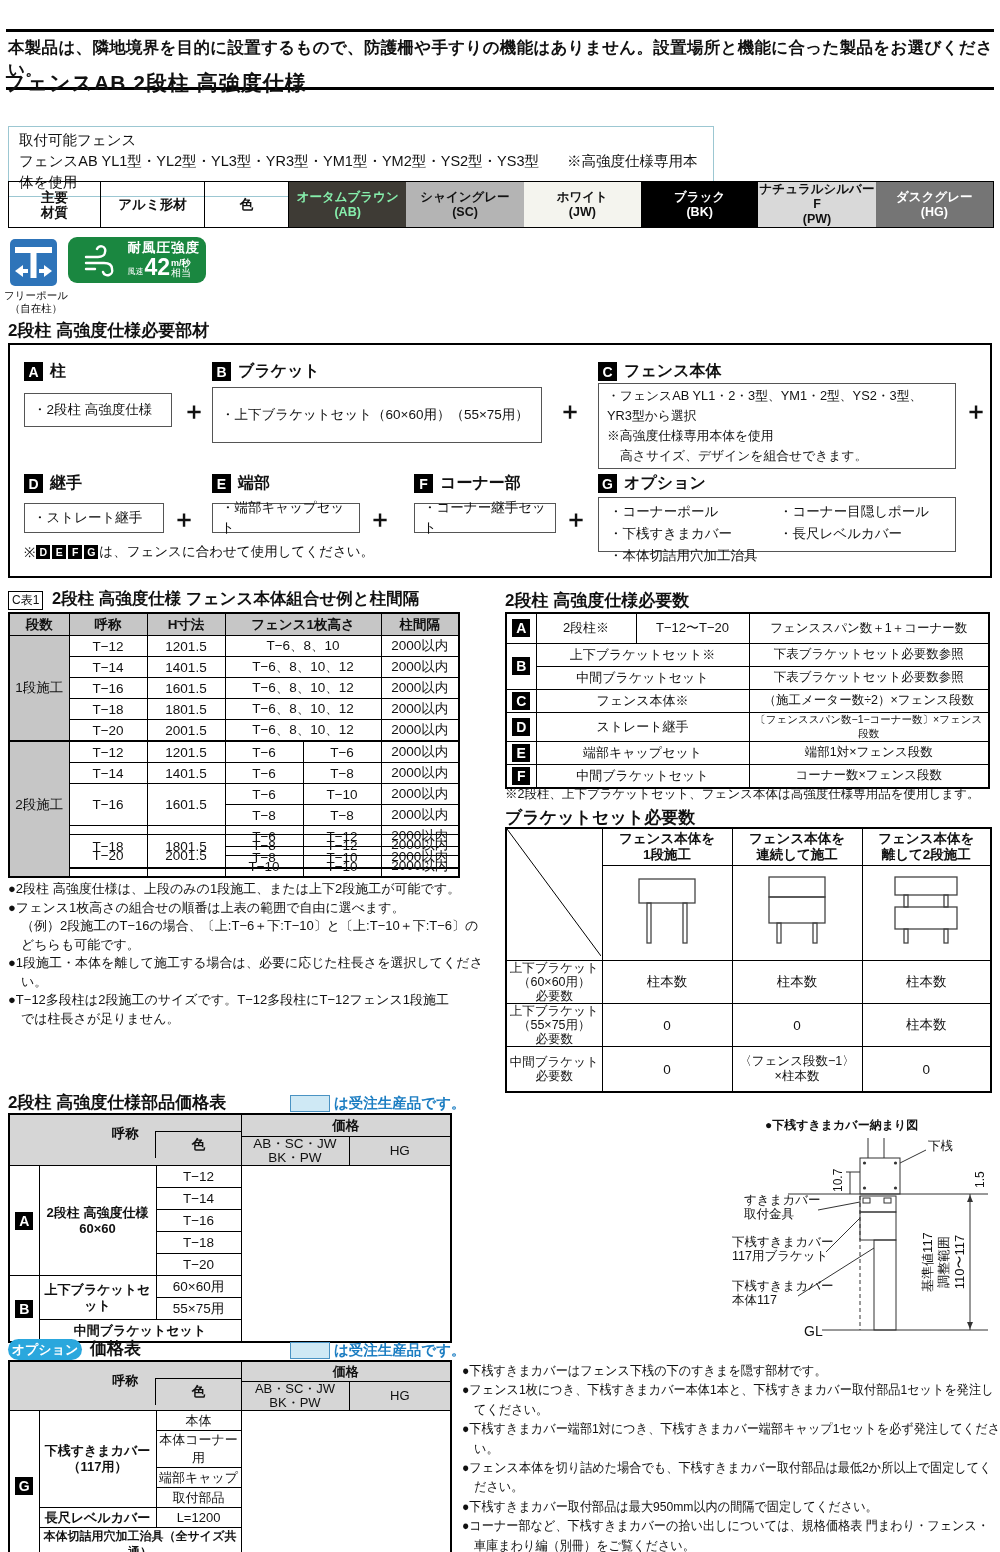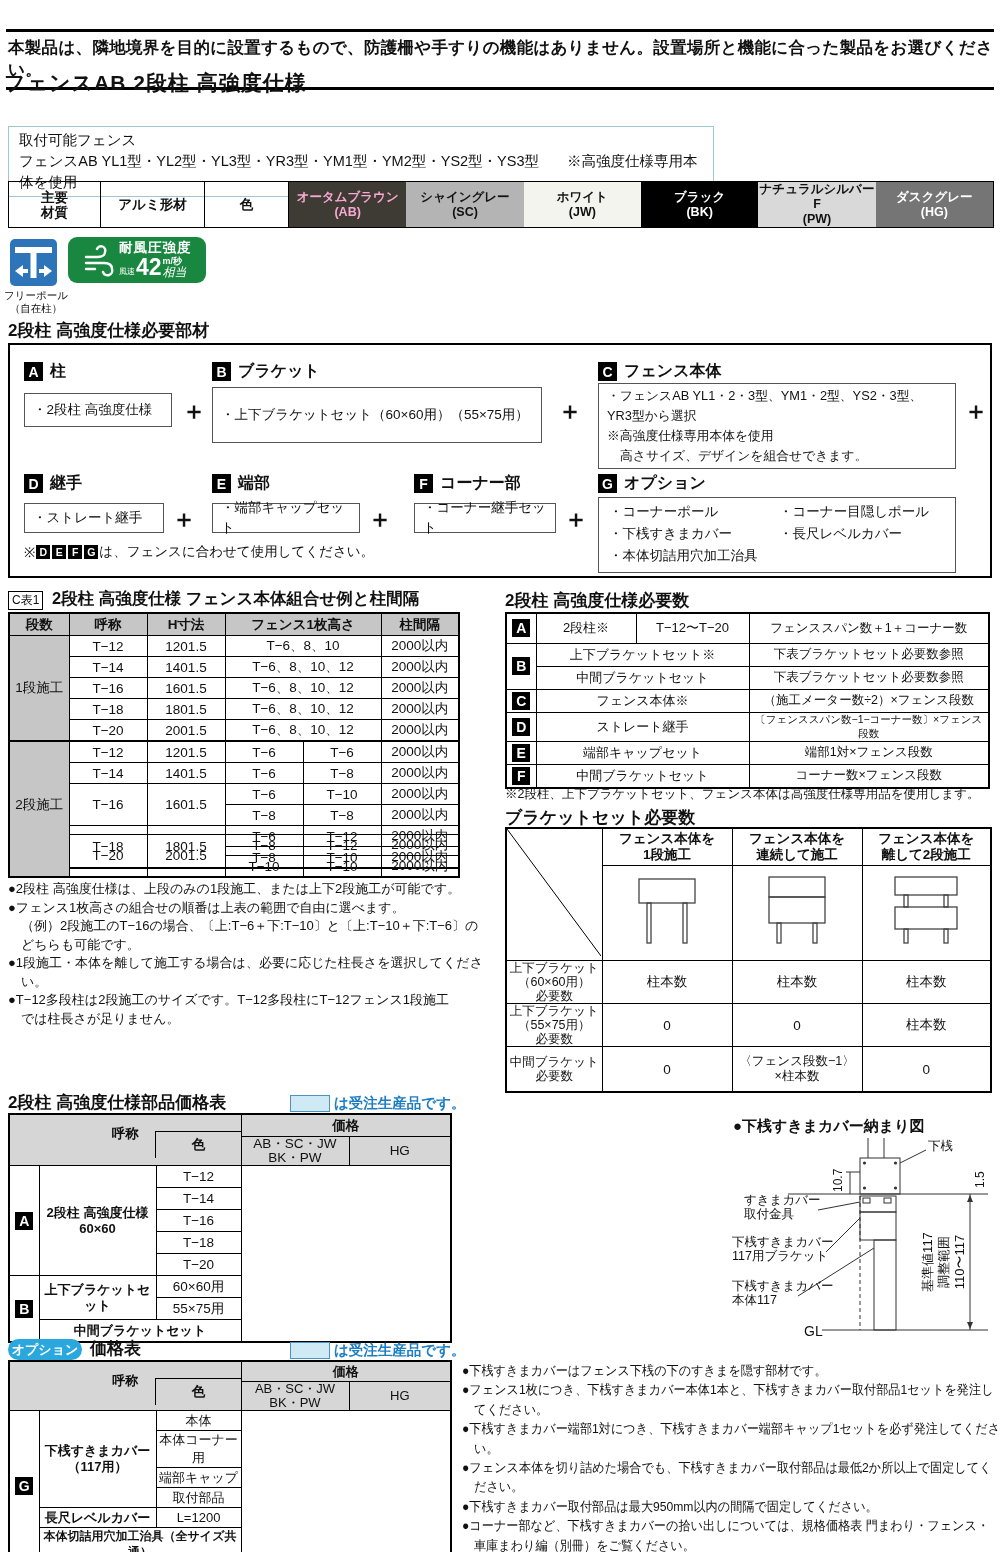--- a/index.html
+++ b/index.html
@@ -21,29 +21,29 @@
   .materials{left:8px;top:181px;width:986px;height:47px;display:flex;border:1px solid #000;box-sizing:border-box;}
   .materials .lab{display:flex;align-items:center;justify-content:center;text-align:center;
           font-size:13.5px;font-weight:bold;line-height:15px;border-right:1px solid #000;box-sizing:border-box;}
   .materials .sw{flex:1;display:flex;align-items:center;justify-content:center;text-align:center;
           font-size:12.5px;font-weight:bold;line-height:15px;}
 
   
   .freepole{left:10px;top:239px;width:47px;height:47px;background:#2e74b9;border-radius:5px;}
   .fp-label{left:0px;top:289px;width:72px;text-align:center;font-size:10.5px;line-height:13px;}
   .windbadge{left:68px;top:237px;width:138px;height:46px;background:#1a8740;border-radius:9px;color:#fff;
-          display:flex;align-items:center;padding:0 6px 0 15px;box-sizing:border-box;gap:3px;}
+          display:flex;align-items:center;padding:0 6px 0 15px;box-sizing:border-box;gap:3px;justify-content:space-between;}
   .wb-col{display:flex;flex-direction:column;line-height:1;}
   .wb-title{font-size:13.5px;font-weight:bold;letter-spacing:1px;margin-bottom:2px;}
   .wb-row{display:flex;align-items:flex-end;gap:1px;}
   .wb-pre{font-size:8px;margin-bottom:3px;}
   .wb-val{font-size:23px;font-weight:bold;}
   .wb-units{display:flex;flex-direction:column;line-height:1;margin-bottom:1px;}
   .wb-unit{font-size:9px;font-weight:bold;}
-  .wb-suf{font-size:12px;font-style:italic;}
+  .wb-suf{font-size:10px;}
 
   
   .h17{font-size:17px;font-weight:bold;}
   .parts-box{left:8px;top:343px;width:984px;height:235px;border:2px solid #000;box-sizing:border-box;}
   .sq{display:inline-flex;align-items:center;justify-content:center;width:19px;height:19px;
       background:#000;color:#fff;font-size:14px;font-weight:bold;flex:none;}
   .sq.small{width:14px;height:14px;font-size:10.5px;margin:0 1px;}
   .pg-label{position:absolute;display:flex;gap:7px;align-items:center;font-size:16px;font-weight:bold;}
   .pbox{position:absolute;border:1px solid #555;box-sizing:border-box;font-size:13.5px;
         display:flex;flex-direction:column;justify-content:center;padding:2px 8px;line-height:20px;}
@@ -88,21 +88,21 @@
       justify-content:center;font-size:13.5px;font-weight:bold;box-sizing:border-box;}
   .opt .pt td{height:19px;font-size:13px;}
 
   .legend{position:absolute;display:flex;align-items:center;gap:4px;}
   .legend .chip{width:38px;height:15px;background:#cfe9f5;border:1px solid #4a93c3;}
   .legend .ltx{font-size:14.5px;color:#1d7ec2;font-weight:bold;}
 
   .opt-badge{left:8px;top:1339px;width:74px;height:21px;background:#2aa7dd;border-radius:11px;color:#fff;
       font-size:13px;font-weight:bold;display:flex;align-items:center;justify-content:center;}
 
-  .dg-title{left:733px;top:1117px;font-size:15px;font-weight:bold;}
+  .dg-title{left:765px;top:1117px;font-size:12px;font-weight:bold;}
   .bottom-notes{left:462px;top:1361px;width:586px;font-size:13.2px;line-height:19.4px;
       transform:scaleX(0.92);transform-origin:0 0;}
   .bottom-notes .hang{margin:0;}
   svg text{font-family:"Liberation Sans",sans-serif;}
 </style>
 </head>
 <body>
 
 <div class="page">
 
@@ -113,21 +113,21 @@
   <div class="abs compat">
     <div>取付可能フェンス</div>
     <div><span>フェンスAB YL1型・YL2型・YL3型・YR3型・YM1型・YM2型・YS2型・YS3型</span><span class="note">※高強度仕様専用本体を使用</span></div>
   </div>
 
   <div class="abs materials">
     <div class="lab pre" style="width:92px">主要
 材質</div>
     <div class="lab" style="width:104px">アルミ形材</div>
     <div class="lab" style="width:84px">色</div>
-    <div class="sw pre" style="background-color: rgb(62, 59, 53); color: #f9a8d4;">オータムブラウン
+    <div class="sw pre" style="background-color: rgb(62, 59, 53); color: #86efac;">オータムブラウン
 (AB)</div>
     <div class="sw pre" style="background-color: rgb(180, 180, 180); color: rgb(17, 17, 17);">シャイングレー
 (SC)</div>
     <div class="sw pre" style="background-color: rgb(244, 244, 238); color: rgb(17, 17, 17);">ホワイト
 (JW)</div>
     <div class="sw pre" style="background-color: rgb(0, 0, 0); color: rgb(255, 255, 255);">ブラック
 (BK)</div>
     <div class="sw pre" style="background-color: rgb(217, 217, 217); color: rgb(17, 17, 17);">ナチュラルシルバーF
 (PW)</div>
     <div class="sw pre" style="background-color: rgb(117, 117, 117); color: rgb(255, 255, 255);">ダスクグレー
@@ -222,21 +222,21 @@
     </div>
     <div class="pbox" style="left:404px;top:158px;width:142px;height:30px">
       <div>・コーナー継手セット</div>
     </div>
     <div class="plus" style="left:554px;top:158px">＋</div>
 
     <div class="pg-label" style="left:588px;top:128px">
       <span class="sq">G</span>
       <span>オプション</span>
     </div>
-    <div class="pbox" style="left:588px;top:152px;width:358px;height:76px;justify-content:flex-start">
+    <div class="pbox" style="left:588px;top:152px;width:358px;height:55px;justify-content:flex-start">
       <div style="position:relative;height:100%">
         <span style="position:absolute;left:2px;top:2px">・コーナーポール</span>
         <span style="position:absolute;left:172px;top:2px">・コーナー目隠しポール</span>
         <span style="position:absolute;left:2px;top:24px">・下桟すきまカバー</span>
         <span style="position:absolute;left:172px;top:24px">・長尺レベルカバー</span>
         <span style="position:absolute;left:2px;top:46px">・本体切詰用穴加工治具</span>
       </div>
     </div>
 
     <div class="parts-note" style="left:14px;top:198px">

